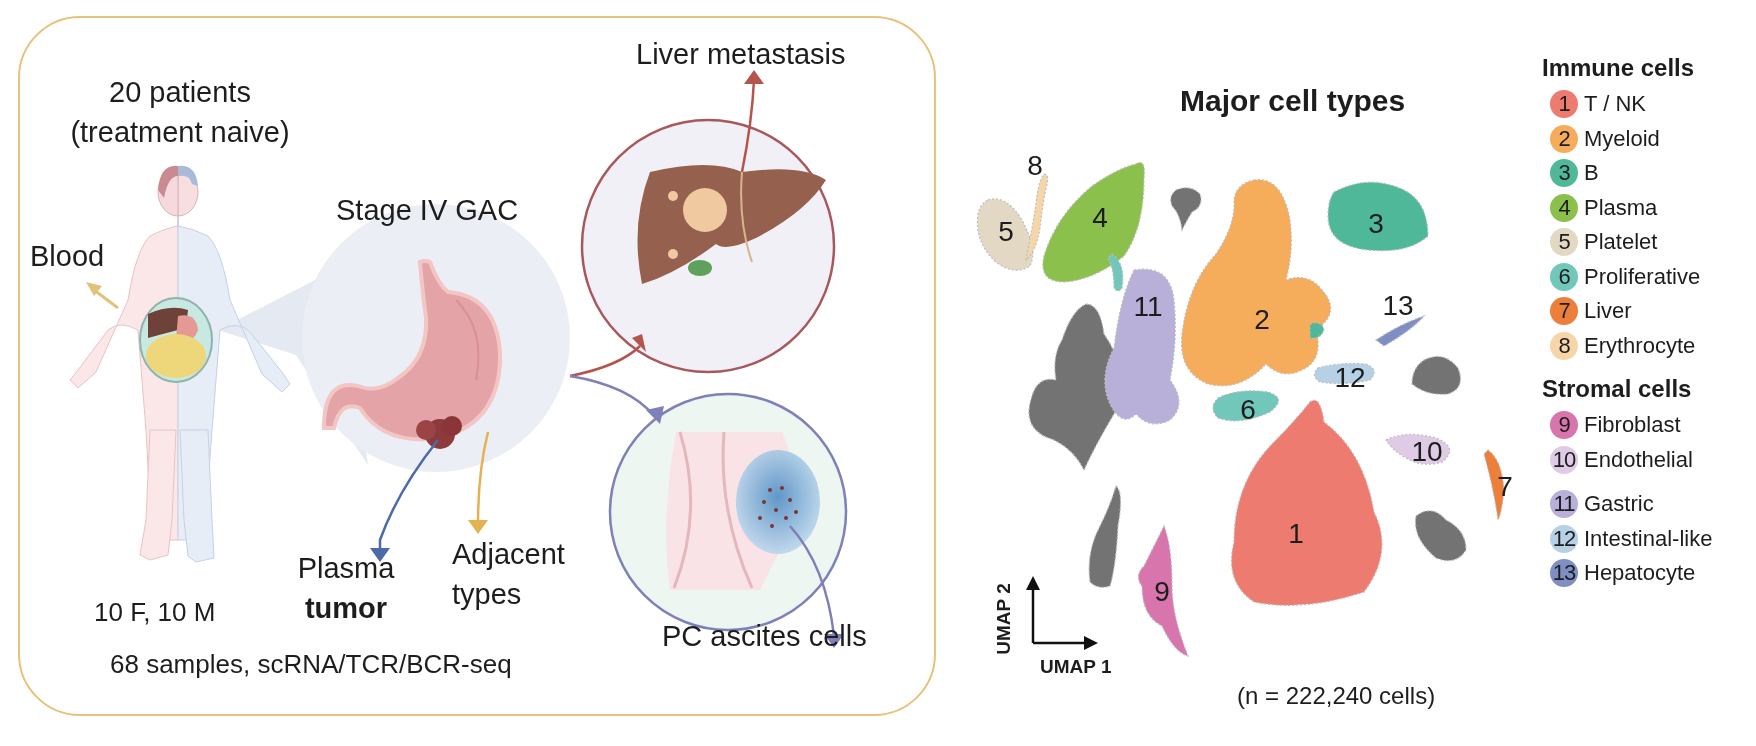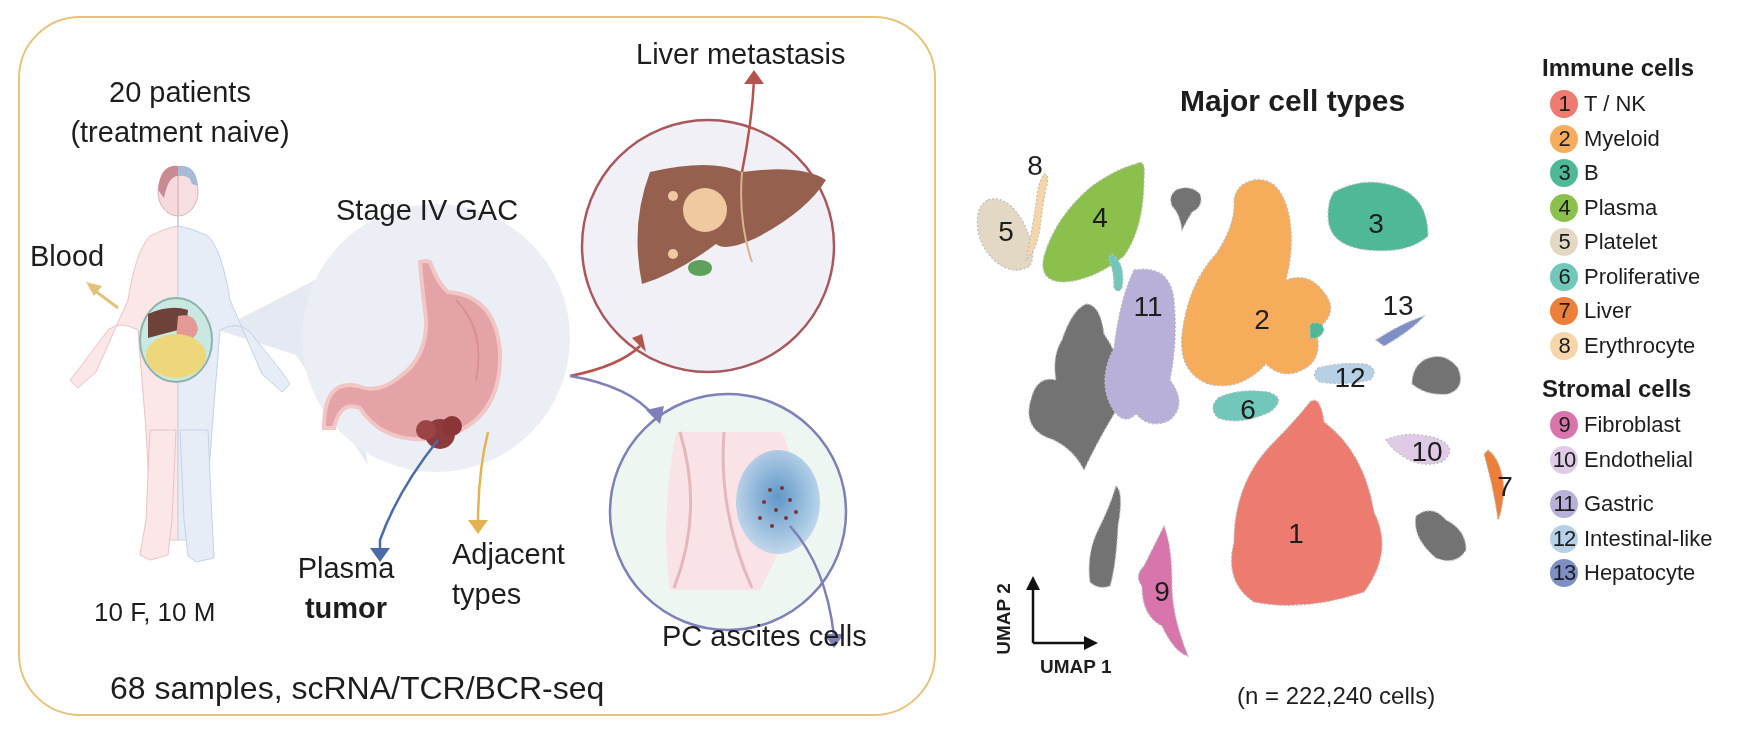--- a/index.html
+++ b/index.html
@@ -117,21 +117,21 @@
 <div class="lbl" style="left:40px; top:116px; width:280px;">(treatment naive)</div>
 <div class="lbl" style="left:30px; top:240px;">Blood</div>
 <div class="lbl" style="left:336px; top:194px;">Stage IV GAC</div>
 <div class="lbl" style="left:286px; top:552px; width:120px;">Plasma</div>
 <div class="lbl" style="left:286px; top:592px; width:120px;font-weight:bold;">tumor</div>
 <div class="lbl" style="left:452px; top:538px; text-align:left;">Adjacent</div>
 <div class="lbl" style="left:452px; top:578px; text-align:left;">types</div>
 <div class="lbl" style="left:94px; top:596px; font-size:26px;">10 F, 10 M</div>
 <div class="lbl" style="left:636px; top:38px;">Liver metastasis</div>
 <div class="lbl" style="left:662px; top:620px;">PC ascites cells</div>
-<div class="lbl" style="left:110px; top:672px; font-size:32px;">68 samples, scRNA/TCR/BCR-seq</div>
+<div class="lbl" style="left:110px; top:648px; font-size:26px;">68 samples, scRNA/TCR/BCR-seq</div>
 
 <div class="umap-title">Major cell types</div>
 
 <svg class="full" width="1756" height="746">
   <g stroke="#bdbdbd" stroke-dasharray="2,2" stroke-width="1.2">
 
     <path d="M988 200 q18 -6 34 20 q16 30 8 46 q-16 10 -34 -4 q-22 -20 -18 -48 q2 -10 10 -14 z" fill="#e2d8c4"></path>
 
     <path d="M1044 174 q6 0 2 14 q-4 20 -6 40 q-4 24 -14 32 q6 -30 10 -56 q2 -22 8 -30 z" fill="#f6d6a8"></path>
 

